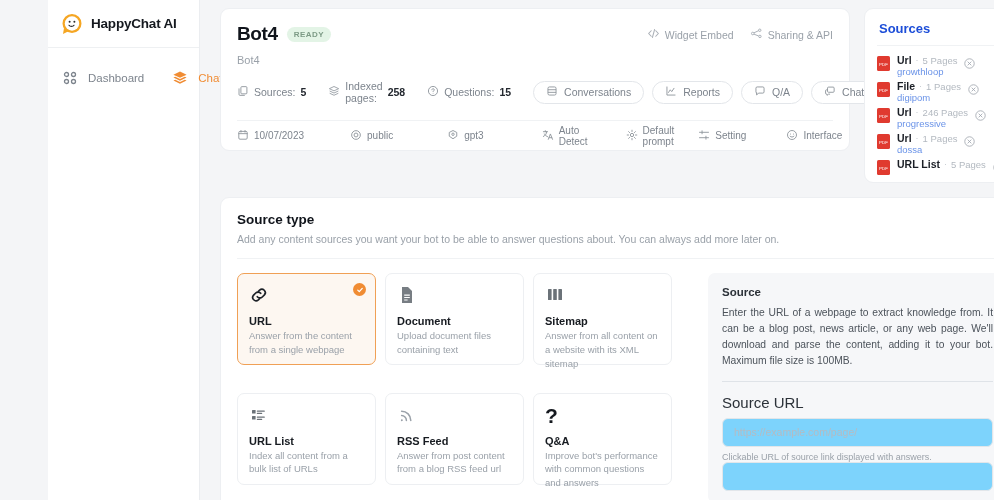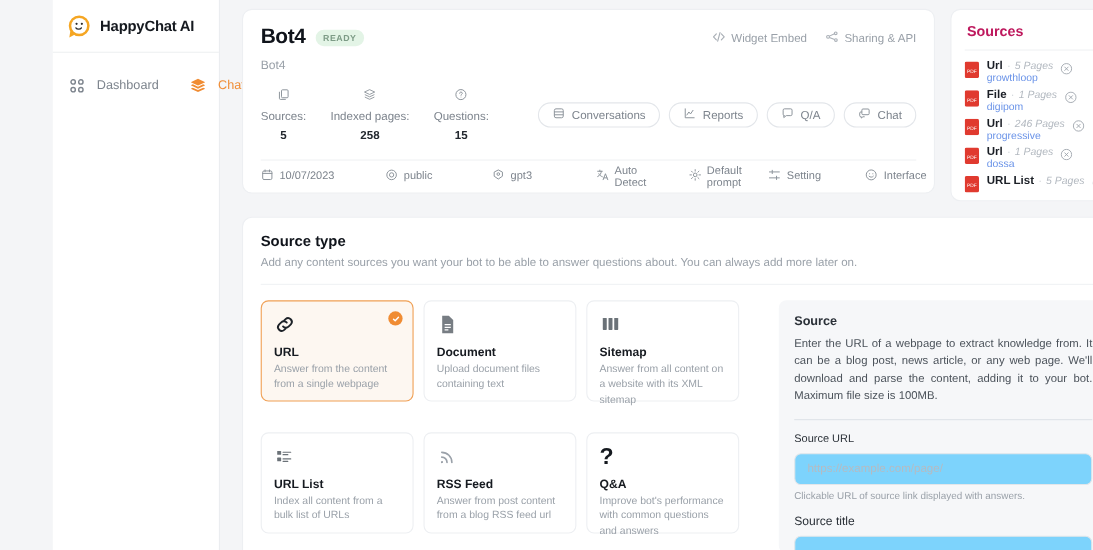--- a/index.html
+++ b/index.html
@@ -53,21 +53,21 @@
   .badge-ready {
     background: #e3f4e6; color: #7d9b86; font-size: 8px; font-weight: 700;
     padding: 3px 7px; border-radius: 9px; letter-spacing: 0.5px;
   }
   .head-links { margin-left: auto; display: flex; gap: 16px; padding-top: 4px; }
   .head-link { display: flex; align-items: center; gap: 5px; font-size: 10.5px; color: #9aa1a9; cursor: pointer; }
   .head-link svg { width: 13px; height: 13px; flex: 0 0 13px; }
   .bot-sub { font-size: 11px; color: #9aa1a9; margin-top: 9px; }
 
   .stats-row { display: flex; align-items: center; margin-top: 14px; }
-  .stat { display: flex; align-items: center; gap: 5px; font-size: 10.5px; color: #7d848d; margin-right: 22px; flex-direction: column; }
+  .stat { display: flex; align-items: center; gap: 5px; font-size: 10.5px; color: #7d848d; margin-right: 22px; }
   .stat svg { width: 12px; height: 12px; flex: 0 0 12px; }
   .stat b { color: #23282f; font-weight: 700; }
   .act-btns { margin-left: auto; display: flex; gap: 8px; }
   .pill {
     display: flex; align-items: center; gap: 6px; height: 23px; padding: 0 12px;
     border: 1px solid #e3e6ea; border-radius: 12px; font-size: 10.5px; color: #7d848d;
     background: #fff; cursor: pointer; white-space: nowrap;
   }
   .pill svg { width: 12px; height: 12px; flex: 0 0 12px; }
 
@@ -84,31 +84,31 @@
   .meta.m4 { margin-right: 24px; }
   .meta.m5 { margin-right: 40px; }
 
   
   .sources-card {
     width: 160px; flex: 0 0 160px; background: #fff; border-radius: 9px;
     border: 1px solid #edeff2; height: 175px; padding: 12px 0 0 0;
     position: relative; overflow: hidden;
   }
   .sources-head { display: flex; align-items: baseline; padding: 0 14px 9px 14px; }
-  .sources-title { font-size: 13px; font-weight: 700; color: #be185d; }
+  .sources-title { font-size: 13px; font-weight: 700; color: #1d4ed8; }
   .sources-count { margin-left: auto; font-size: 12px; color: #9aa1a9; }
   .sources-div { height: 1px; background: #f0f2f4; margin: 0 12px; }
   .sources-list { padding: 8px 0 0 0; }
   .src-item { display: flex; gap: 7px; padding: 0 12px 3px 12px; align-items: flex-start; cursor: pointer; }
   .src-ico { width: 13px; height: 15px; flex: 0 0 13px; margin-top: 2px; }
   .src-body { flex: 1; min-width: 0; }
   .src-line1 { display: flex; align-items: center; gap: 4px; }
   .src-type { font-size: 10.5px; font-weight: 700; color: #1b1f26; }
   .src-dot { font-size: 9px; color: #c3c8ce; }
-  .src-pages { font-size: 9.5px; color: #b3b9c0; font-style: italic; }
+  .src-pages { font-size: 9.5px; color: #b3b9c0; }
   .src-x { width: 11px; height: 11px; flex: 0 0 11px; margin-left: 3px; }
   .src-name { font-size: 9.5px; color: #6a93e8; margin-top: 0px; }
   .src-scroll {
     position: absolute; right: 2px; top: 3px; width: 4px; height: 125px;
     background: #9ba0a6; border-radius: 2px;
   }
 
   
   .type-card {
     margin-top: 14px; width: 804px; background: #fff;
@@ -137,21 +137,21 @@
   }
   .tile-check svg { width: 8px; height: 8px; }
 
   .side-panel {
     flex: 1; background: #f6f7f9; border-radius: 7px; padding: 13px 14px;
     height: 230px;
   }
   .sp-title { font-size: 11.5px; font-weight: 700; color: #2b3138; }
   .sp-desc { font-size: 10.3px; color: #4c535b; line-height: 1.55; margin-top: 7px; text-align: justify; }
   .sp-div { height: 1px; background: #dfe3e8; margin: 12px 0; }
-  .sp-label { font-size: 10px; color: #2b3138; margin-bottom: 7px; }
+  .sp-label { font-size: 15px; color: #2b3138; margin-bottom: 7px; }
   .sp-input {
     width: 100%; height: 29px; border: 1px solid #e2e6ea; border-radius: 6px;
     background: #7dd3fc; font-size: 10.5px; color: #2b3138; padding: 0 11px;
     font-family: "Liberation Sans", sans-serif;
   }
   .sp-input::placeholder { color: #b5bbc2; }
   .sp-hint { font-size: 9px; color: #9aa1a9; margin-top: 5px; }
   .sp-label2 { font-size: 11px; color: #2b3138; margin-top: 12px; margin-bottom: 7px; }
 
   
@@ -631,21 +631,20 @@
 
         </div>
 
         <div class="side-panel">
           <div class="sp-title">Source</div>
           <div class="sp-desc">Enter the URL of a webpage to extract knowledge from. It can be a blog post, news article, or any web page. We'll download and parse the content, adding it to your bot. Maximum file size is 100MB.</div>
           <div class="sp-div"></div>
           <div class="sp-label">Source URL</div>
           <input class="sp-input" value="" placeholder="https://example.com/page/" style="">
           <div class="sp-hint">Clickable URL of source link displayed with answers.</div>
-          <div class="sp-label2">Source title</div>
           <input class="sp-input" value="" placeholder="" style="">
         </div>
       </div>
     </section>
 
     <div class="page-scroll-track"></div>
     <div class="page-scroll"></div>
   </main>
 </div>
 

